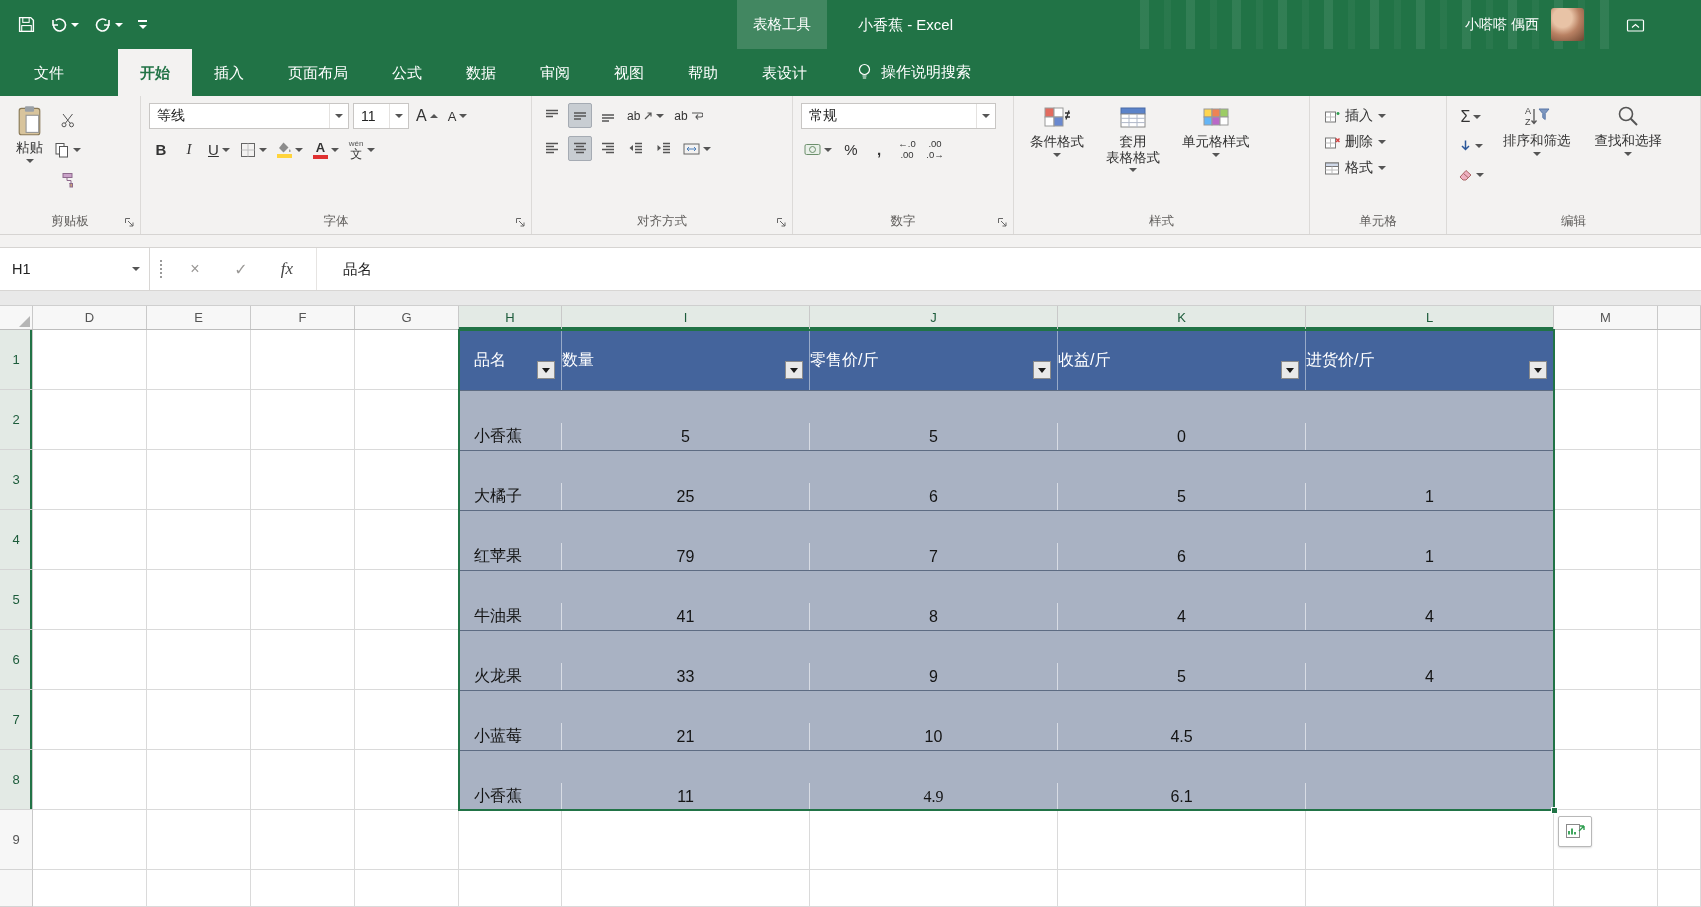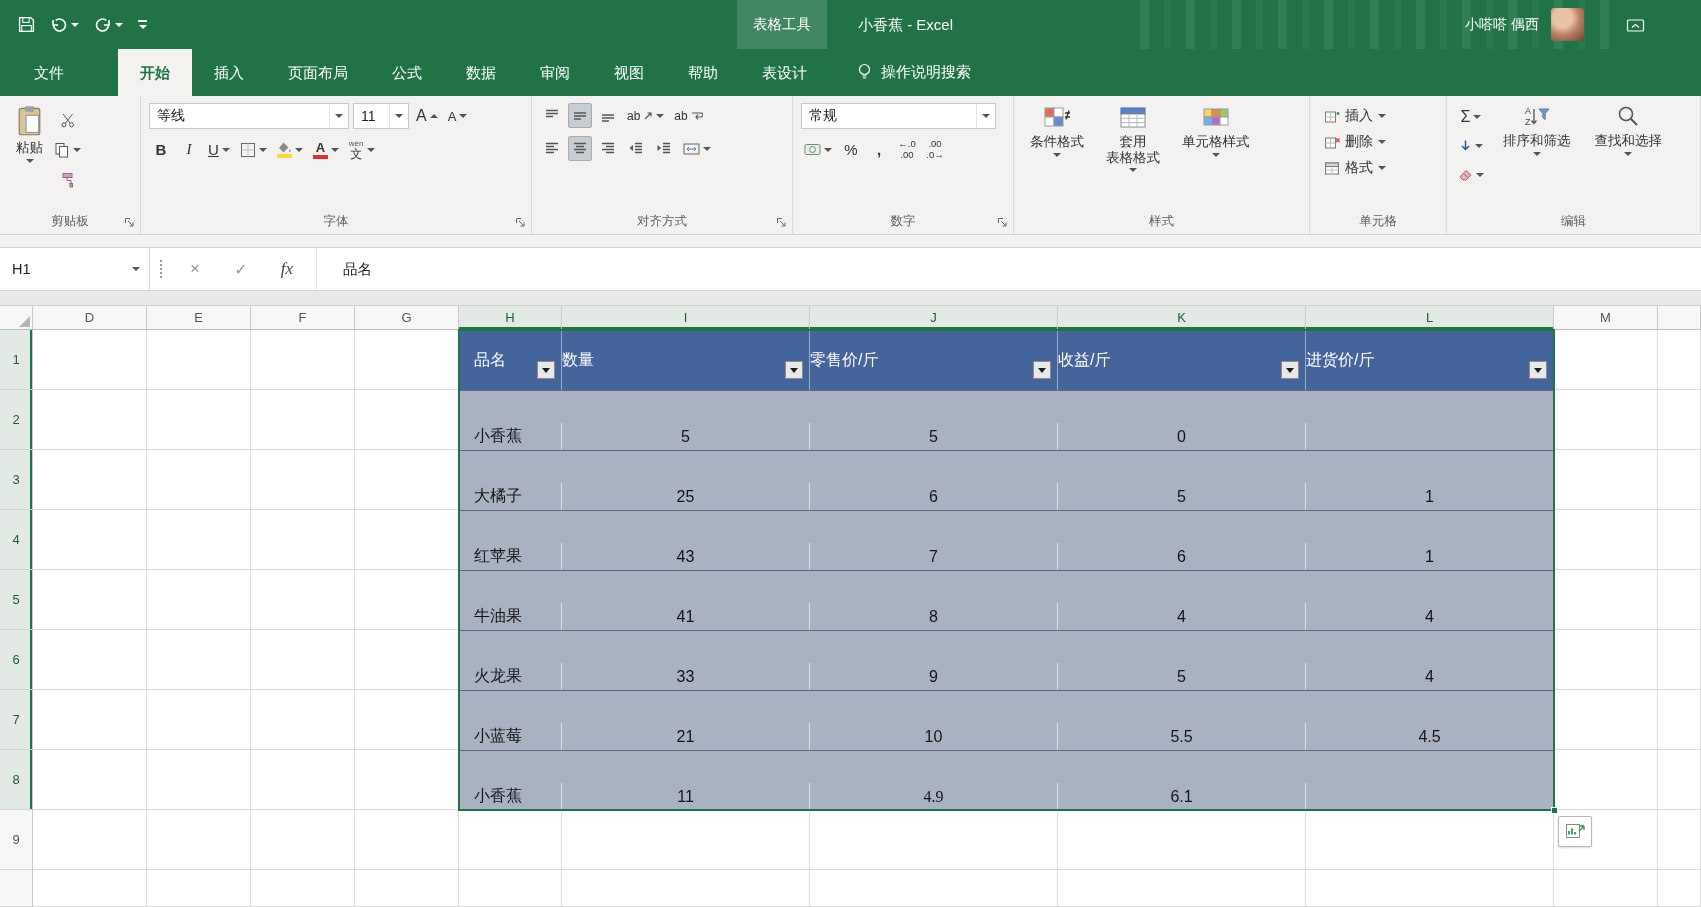--- a/index.html
+++ b/index.html
@@ -746,21 +746,21 @@
             </div>
             <div class="t-row">
               <div class="t-cell first" style="width: 103px;">大橘子</div>
               <div class="t-cell" style="width: 248px;">25</div>
               <div class="t-cell" style="width: 248px;">6</div>
               <div class="t-cell" style="width: 248px;">5</div>
               <div class="t-cell" style="width: 248px;">1</div>
             </div>
             <div class="t-row">
               <div class="t-cell first" style="width: 103px;">红苹果</div>
-              <div class="t-cell" style="width: 248px;">43</div>
+              <div class="t-cell" style="width: 248px;">79</div>
               <div class="t-cell" style="width: 248px;">7</div>
               <div class="t-cell" style="width: 248px;">6</div>
               <div class="t-cell" style="width: 248px;">1</div>
             </div>
             <div class="t-row">
               <div class="t-cell first" style="width: 103px;">牛油果</div>
               <div class="t-cell" style="width: 248px;">41</div>
               <div class="t-cell" style="width: 248px;">8</div>
               <div class="t-cell" style="width: 248px;">4</div>
               <div class="t-cell" style="width: 248px;">4</div>
@@ -769,21 +769,20 @@
               <div class="t-cell first" style="width: 103px;">火龙果</div>
               <div class="t-cell" style="width: 248px;">33</div>
               <div class="t-cell" style="width: 248px;">9</div>
               <div class="t-cell" style="width: 248px;">5</div>
               <div class="t-cell" style="width: 248px;">4</div>
             </div>
             <div class="t-row">
               <div class="t-cell first" style="width: 103px;">小蓝莓</div>
               <div class="t-cell" style="width: 248px;">21</div>
               <div class="t-cell" style="width: 248px;">10</div>
-              <div class="t-cell" style="width: 248px;">5.5</div>
               <div class="t-cell" style="width: 248px;">4.5</div>
             </div>
             <div class="t-row">
               <div class="t-cell first" style="width: 103px;">小香蕉</div>
               <div class="t-cell" style="width: 248px;">11</div>
               <div class="t-cell" style="width: 248px; font-family: Liberation Serif, serif;">4.9</div>
               <div class="t-cell" style="width: 248px;">6.1</div>
             </div>
           </div>
       </div>

